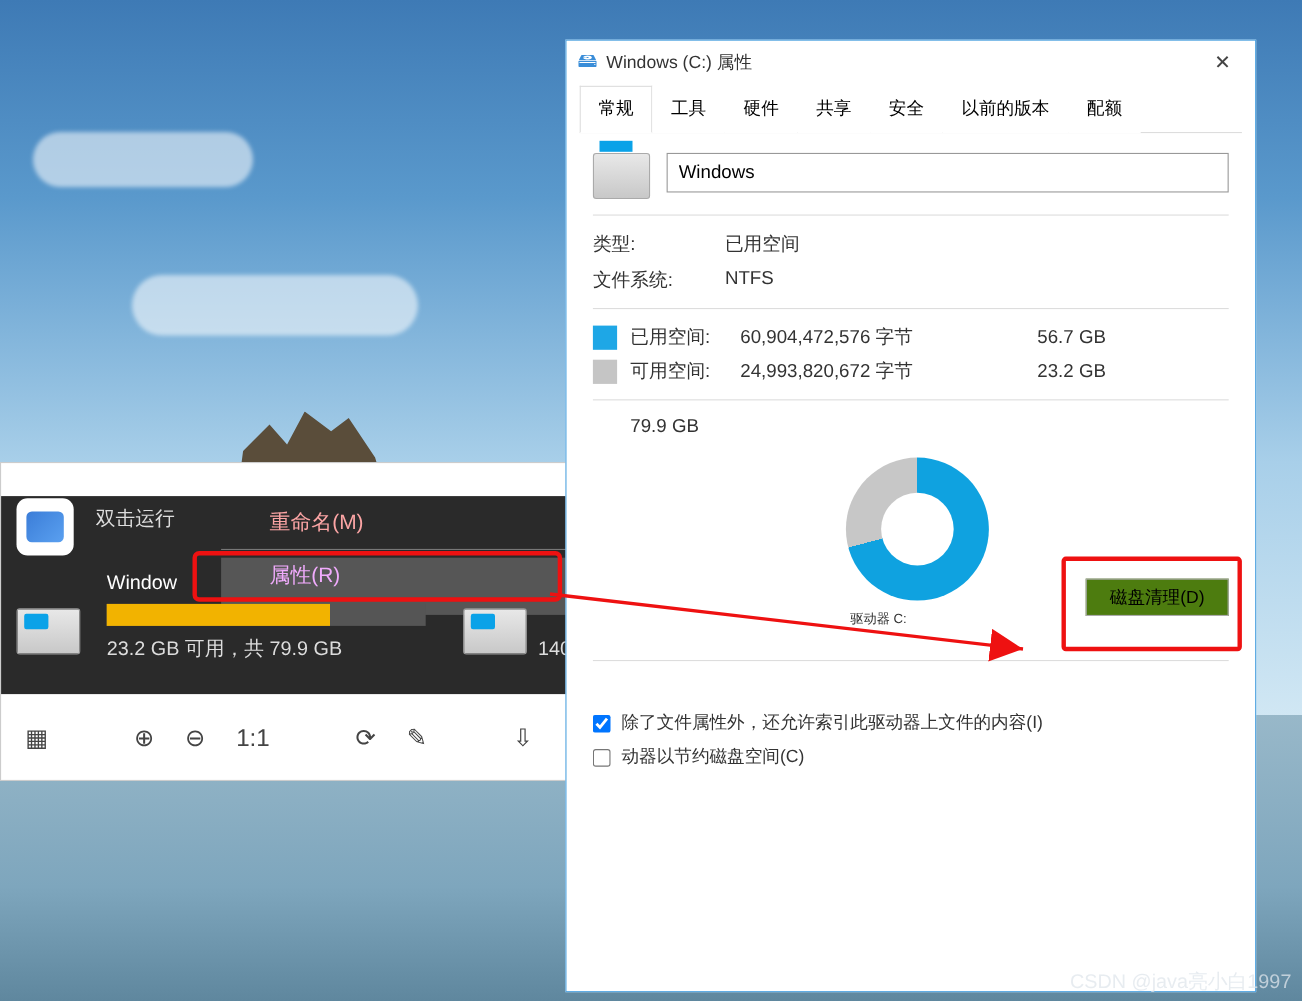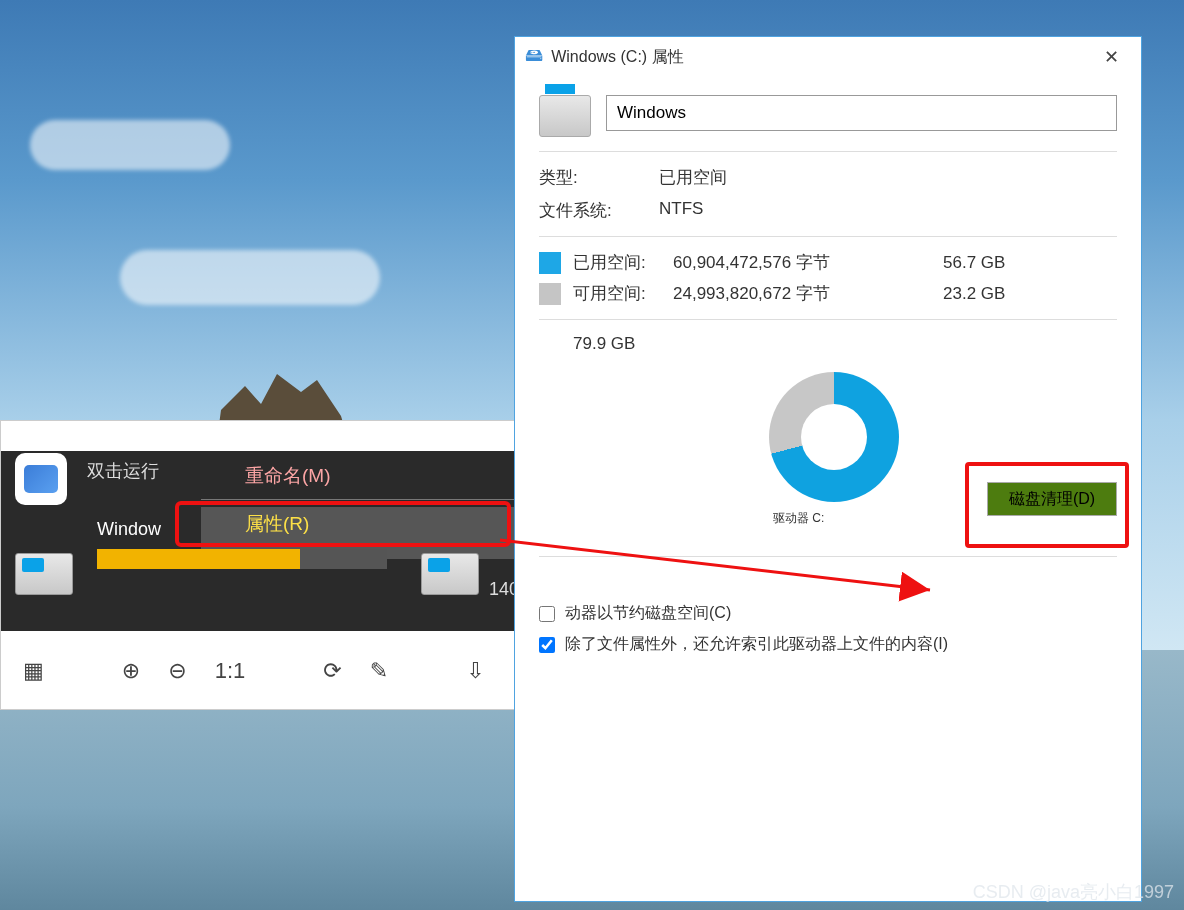--- a/index.html
+++ b/index.html
@@ -14,21 +14,21 @@
 
 .viewer{position:absolute;left:0;top:420px;width:640px;height:290px;background:#fff;z-index:3;border:1px solid #ccc}
 .viewer-top{height:30px;display:flex;justify-content:flex-end;align-items:center;gap:22px;padding:0 14px;color:#333}
 .viewer-top .x{font-size:15px}
 .viewer-dark{background:#2a2a2a;color:#fff;height:180px;position:relative}
 .app-icon{position:absolute;left:14px;top:2px;width:52px;height:52px;background:#fff;border-radius:10px;display:flex;align-items:center;justify-content:center}
 .app-icon::before{content:"";width:34px;height:28px;background:linear-gradient(135deg,#3b7dd8,#5aa0f0);border-radius:5px}
 .app-label{position:absolute;left:86px;top:8px;font-size:18px;color:#ddd}
 .ctx-rename{position:absolute;left:200px;top:8px;right:22px;height:34px;padding-left:44px;font-size:19px;color:#fca5a5;line-height:34px}
 .ctx-sep{position:absolute;left:200px;right:10px;top:48px;height:1px;background:#777}
-.ctx-prop{position:absolute;left:200px;top:56px;right:10px;height:52px;padding-left:44px;font-size:19px;color:#fde047;background:#565656;line-height:34px}
+.ctx-prop{position:absolute;left:200px;top:56px;right:10px;height:52px;padding-left:44px;font-size:19px;color:#f0abfc;background:#565656;line-height:34px}
 .ctx-box{position:absolute;left:174px;top:50px;width:336px;height:46px;border:4px solid #e11;border-radius:6px}
 .drive-icon{position:absolute;width:58px;height:42px;background:linear-gradient(#e8e8e8,#c8c8c8);border-radius:3px;border:1px solid #999}
 .drive-icon::before{content:"";position:absolute;left:6px;top:4px;width:22px;height:14px;background:#0aa2e8;border-radius:2px}
 .d1{left:14px;top:102px}
 .d2{left:420px;top:102px}
 .drv-line1{position:absolute;left:96px;top:68px;font-size:18px;color:#fff}
 .drv-bar{position:absolute;left:96px;top:98px;width:290px;height:20px;background:#555}
 .drv-bar-fill{height:100%;width:70%;background:#f2b300}
 .drv-line2{position:absolute;left:96px;top:126px;font-size:18px;color:#ddd}
 .drv-line3{position:absolute;left:488px;top:126px;font-size:18px;color:#ddd}
@@ -98,20 +98,21 @@
     <div class="app-label">双击运行</div>
     <div class="ctx-rename">重命名(M)</div>
     <div class="ctx-sep"></div>
     <div class="ctx-prop">属性(R)</div>
     <div class="ctx-box"></div>
     <div class="drv-line1">Window</div>
     <div class="drive-icon d1"></div>
     <div class="drv-bar">
         <div class="drv-bar-fill"></div>
       </div>
+    <div class="drv-line2">23.2 GB 可用，共 79.9 GB</div>
     <div class="drive-icon d2"></div>
     <div class="drv-line3">140 GB 可用,</div>
   </div>
   <div class="viewer-tools">
     <span class="tool">▦</span>
     <span class="sp"></span>
     <span class="tool">⊕</span>
     <span class="tool">⊖</span>
     <span class="tool">1:1</span>
     <span class="sp"></span>
@@ -121,20 +122,29 @@
     <span class="tool">⇩</span>
   </div>
 </div>
 
 <div class="props">
   <div class="props-title">
     <span class="ico">🖴</span>
     <span>Windows (C:) 属性</span>
     <span class="close">✕</span>
   </div>
+  <div class="tabs">
+    <div class="tab active">常规</div>
+    <div class="tab">工具</div>
+    <div class="tab">硬件</div>
+    <div class="tab">共享</div>
+    <div class="tab">安全</div>
+    <div class="tab">以前的版本</div>
+    <div class="tab">配额</div>
+  </div>
   <div class="body">
     <div class="drvrow">
       <div class="big-drive"></div>
       <input class="namein" value="Windows" style="">
     </div>
     <div class="sep"></div>
     <div class="kv">
         <div class="k">类型:</div>
         <div>已用空间</div>
       </div>
@@ -162,26 +172,26 @@
     </div>
     <div class="donut-area">
       <div class="donut"></div>
       <div class="drvlabel">驱动器 C:</div>
       <button class="cleanup">磁盘清理(D)</button>
       <div class="red2"></div>
     </div>
     <div class="sep"></div>
     <div class="compress">
       <label class="chk">
+          <input type="checkbox" checked="" style="">
+          <span>除了文件属性外，还允许索引此驱动器上文件的内容(I)</span>
+        </label>
+      <label class="chk">
           <input type="checkbox" style="">
           <span>动器以节约磁盘空间(C)</span>
-        </label>
-      <label class="chk">
-          <input type="checkbox" checked="" style="">
-          <span>除了文件属性外，还允许索引此驱动器上文件的内容(I)</span>
         </label>
     </div>
   </div>
 </div>
 
 <div class="arrow" style="left:500px;top:530px;width:460px;height:80px">
 <svg width="460" height="80">
       <defs>
         <marker id="ah" markerWidth="12" markerHeight="12" refX="10" refY="5" orient="auto">
           <path d="M0,0 L10,5 L0,10 z" fill="#e11"></path>

